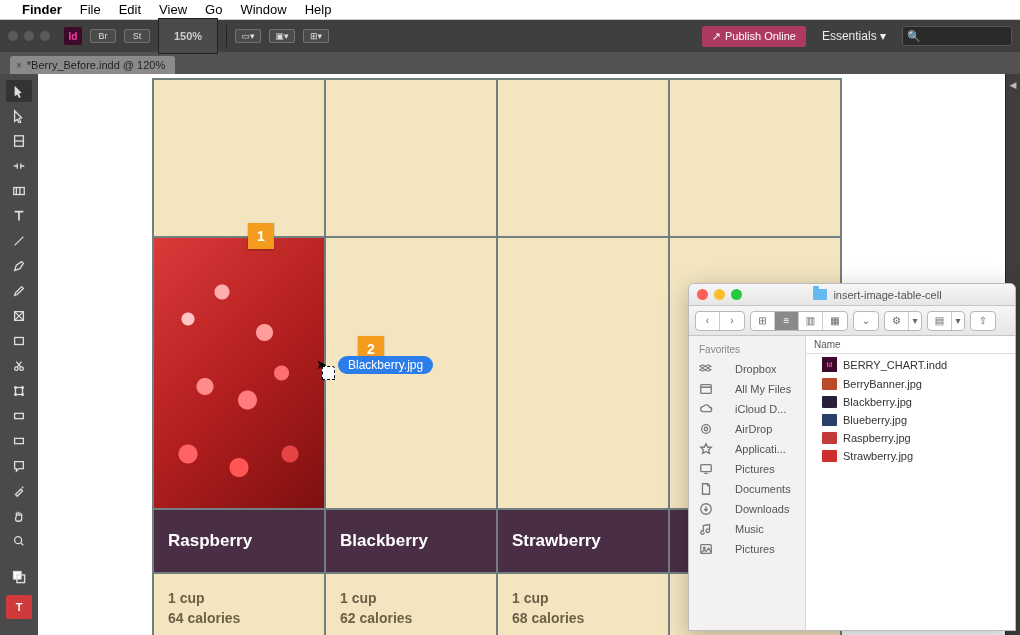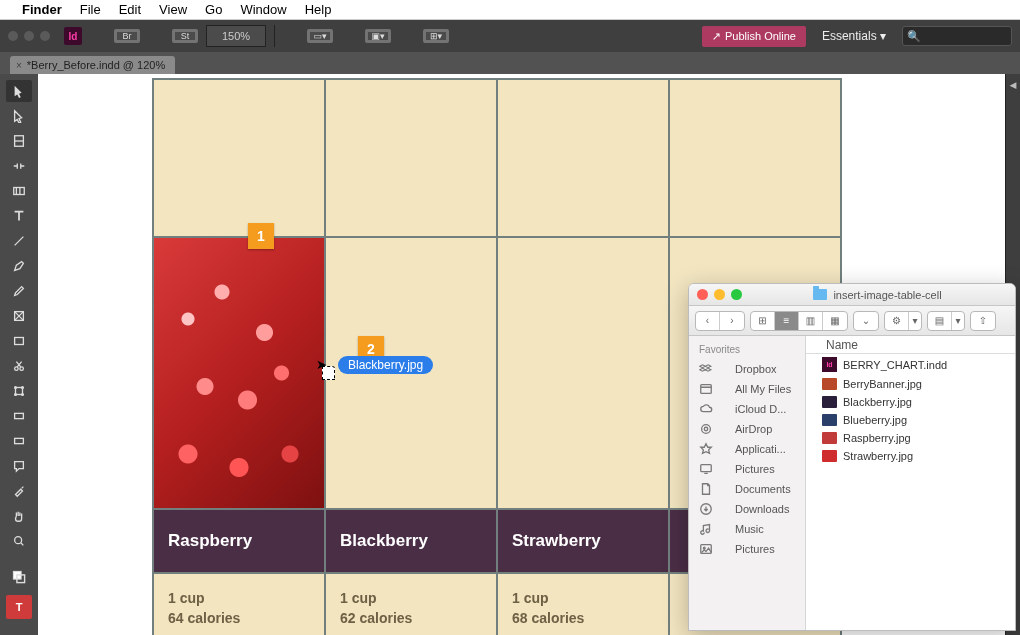--- a/index.html
+++ b/index.html
@@ -8,22 +8,22 @@
 
 .menubar { height:20px; background:#fff; border-bottom:1px solid #ccc; display:flex; align-items:center; padding:0 4px; font-size:13px; gap:18px; }
 .menubar .apple { font-size:14px; }
 .menubar .app-name { font-weight:600; }
 
 
 .id-top1 { height:32px; background:#3f3f3f; display:flex; align-items:center; padding:0 8px; gap:8px; color:#ccc; font-size:11px; }
 .traffic { display:flex; gap:6px; margin-right:6px; }
 .traffic span { width:10px; height:10px; border-radius:50%; background:#5a5a5a; display:block; }
 .id-logo { width:18px; height:18px; background:#3e0a2b; color:#ff3da9; font-weight:700; font-size:10px; display:flex; align-items:center; justify-content:center; border-radius:2px; }
-.tb-btn { width:26px; height:14px; background:#4b4b4b; border:3px solid #737373; border-radius:2px; display:flex; align-items:center; justify-content:center; font-size:9px; color:#ddd;margin-left:24px; }
-.zoom { width:60px; height:22px; background:#4b4b4b; border:1px solid #222; display:flex; align-items:center; justify-content:center; font-size:11px; }
+.tb-btn { width:26px; height:14px; background:#4b4b4b; border:1px solid #737373; border-radius:2px; display:flex; align-items:center; justify-content:center; font-size:9px; color:#ddd; }
+.zoom { width:60px; height:36px; background:#4b4b4b; border:1px solid #222; display:flex; align-items:center; justify-content:center; font-size:11px;font-weight:bold; }
 .publish { background:#ad3a61; color:#fff; padding:4px 10px; font-size:11px; border-radius:2px; display:flex; align-items:center; gap:4px; }
 .workspace-sel { color:#eee; font-size:12px; padding:0 8px; }
 .search-top { width:110px; height:20px; background:#2a2a2a; border:1px solid #555; border-radius:3px; display:flex; align-items:center; padding:0 4px; }
 
 .id-tabbar { height:22px; background:#525252; display:flex; align-items:flex-end; padding-left:10px; }
 .doc-tab { background:#8a8a8a; color:#222; font-size:11px; padding:3px 10px 3px 6px; border-radius:3px 3px 0 0; display:flex; align-items:center; gap:5px; }
 .doc-tab .tab-x { font-size:10px; color:#444; }
 
 .id-body { display:flex; height:561px; background:#4a4a4a; }
 .toolbox { width:38px; background:#4a4a4a; display:flex; flex-direction:column; align-items:center; padding-top:6px; gap:3px; }
@@ -81,21 +81,21 @@
 .seg { display:flex; border:1px solid #b8b8b8; border-radius:4px; overflow:hidden; height:20px; background:#fff; }
 .seg > div { width:24px; display:flex; align-items:center; justify-content:center; font-size:10px; color:#666; border-right:1px solid #ccc; }
 .seg > div:last-child{border-right:none}
 .seg .on { background:#8a8a8a; color:#fff; }
 .finder-body { flex:1; display:flex; }
 .sidebar { width:117px; background:#f3f1f2; border-right:1px solid #d6d6d6; padding:6px 0; font-size:11px; color:#555; overflow:hidden; }
 .side-hdr { color:#8a8a8a; font-size:10px; padding:2px 10px 4px; }
 .side-item { display:flex; align-items:center; gap:22px; padding:3px 10px; }
 .side-item svg { width:14px; height:14px; stroke:#7a7a7a; fill:none; stroke-width:1.5; flex-shrink:0; }
 .filelist { flex:1; display:flex; flex-direction:column; font-size:11px; }
-.fl-hdr { height:18px; border-bottom:1px solid #ddd; display:flex; align-items:center; padding-left:20px; color:#555; font-size:12px; }
+.fl-hdr { height:18px; border-bottom:1px solid #ddd; display:flex; align-items:center; padding-left:8px; color:#555; font-size:10px; }
 .file-row { display:flex; align-items:center; gap:6px; padding:3px 16px; color:#333; }
 .thumb { width:15px; height:12px; border-radius:1px; flex-shrink:0; }
 .indd-ic { background:#3e0a2b; color:#ff3da9; font-size:7px; font-weight:700; display:flex; align-items:center; justify-content:center; width:15px; height:15px; }
 
 .spacer { flex:1; }
 </style>
 </head>
 <body>
 
 <div class="menubar">

